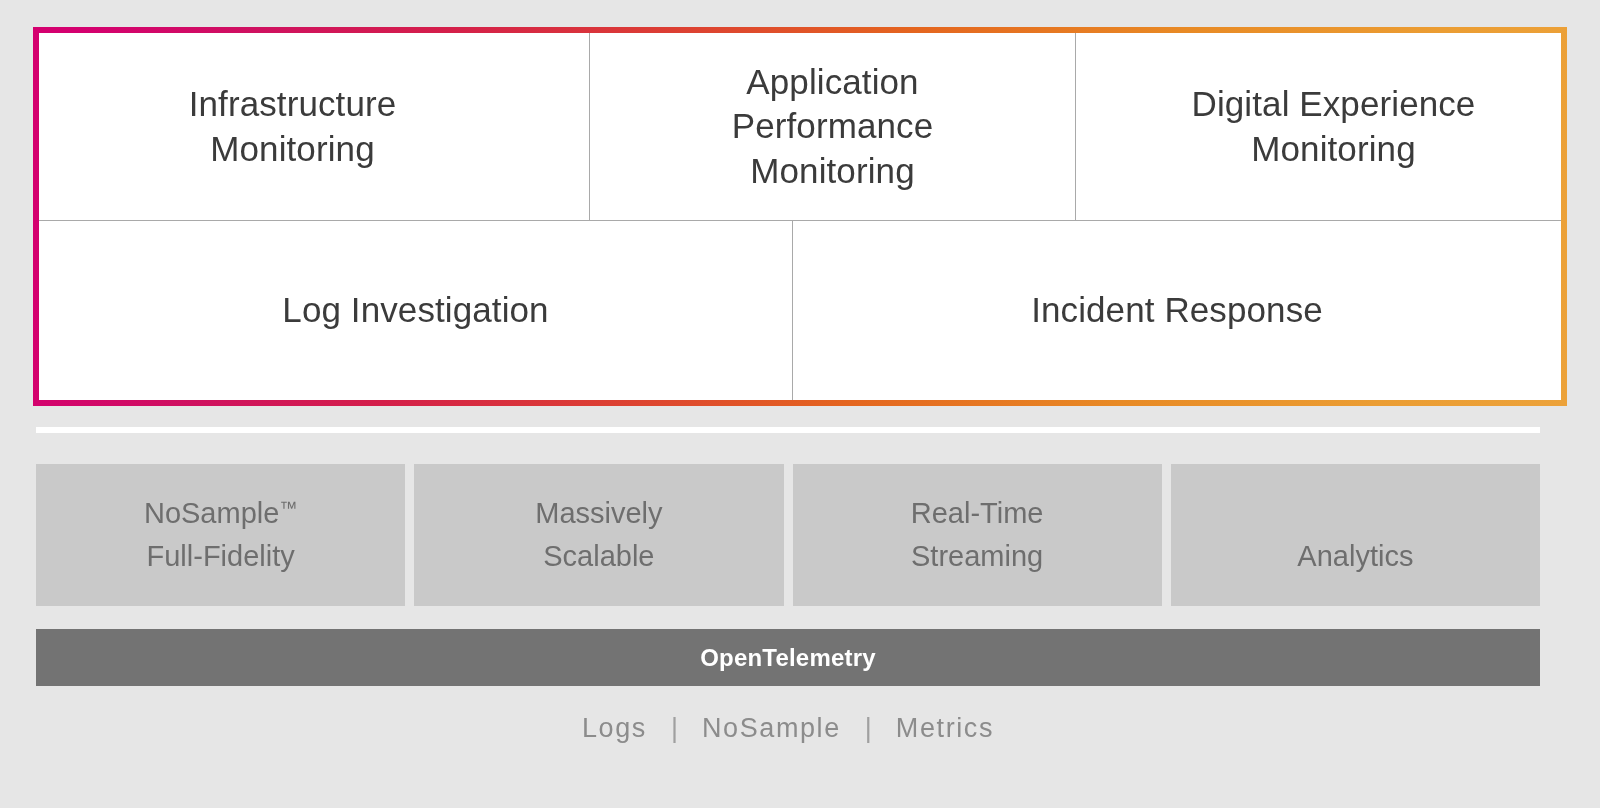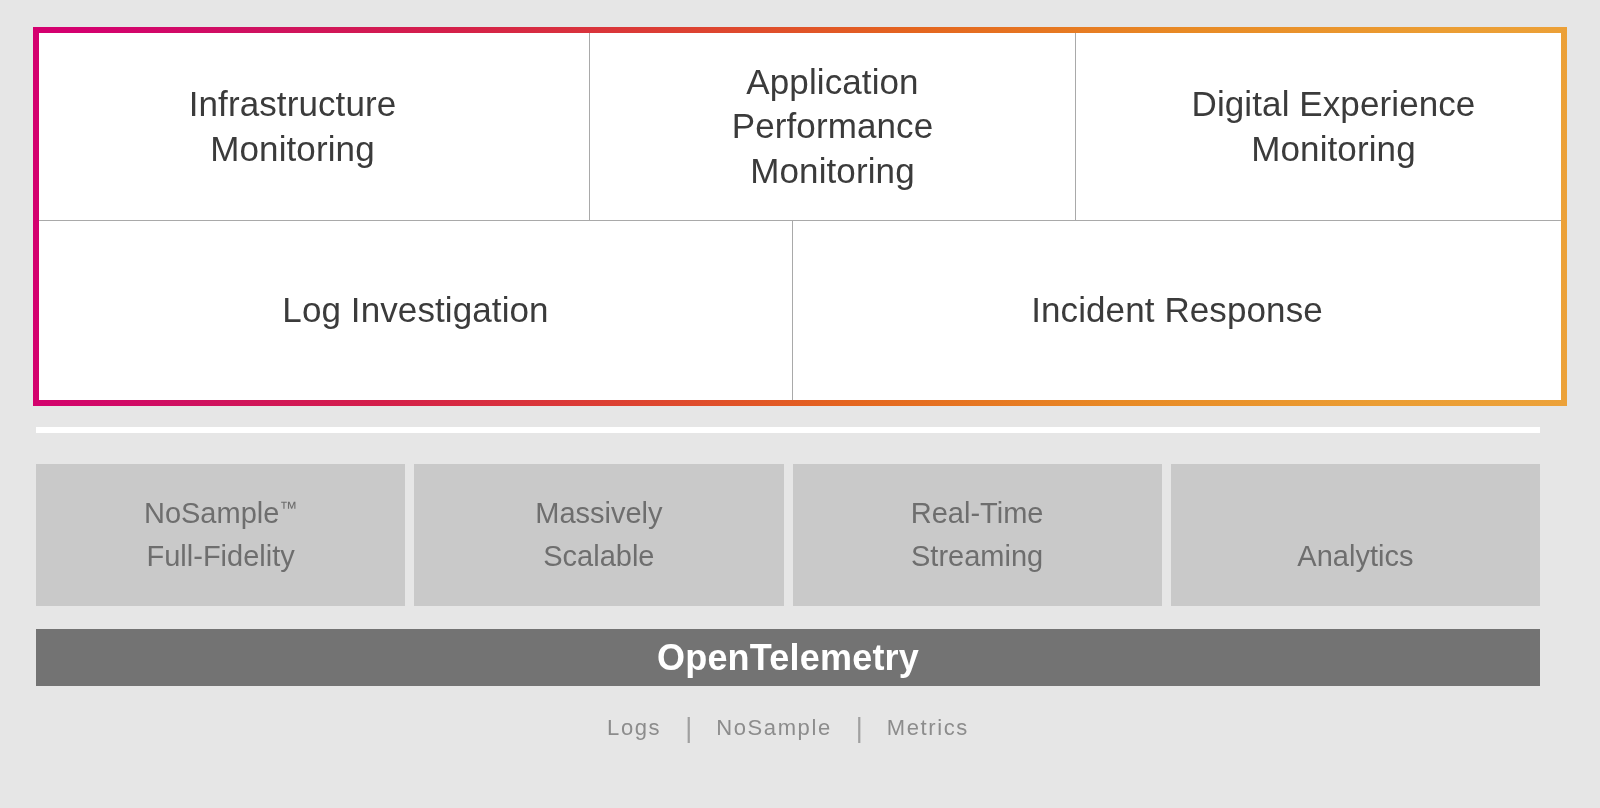--- a/index.html
+++ b/index.html
@@ -132,40 +132,40 @@
     top: 629px;
     width: 1504px;
     height: 57px;
     background: #737373;
     display: flex;
     align-items: center;
     justify-content: center;
   }
   .otel-label {
     color: #ffffff;
-    font-size: 36px;
+    font-size: 24px;
     font-weight: 700;
     letter-spacing: 0.2px;
   }
 
   
   .signals-row {
     position: absolute;
     left: 36px;
     top: 700px;
     width: 1504px;
     height: 56px;
     display: flex;
     align-items: center;
     justify-content: center;
     gap: 0;
   }
   .signal-item {
     color: #8c8c8c;
-    font-size: 22px;
+    font-size: 27px;
     letter-spacing: 1.6px;
     padding: 0 22px;
   }
   .signal-sep {
     color: #a0a0a0;
     font-size: 27px;
     padding: 0 2px;
   }
 </style>
 </head>

